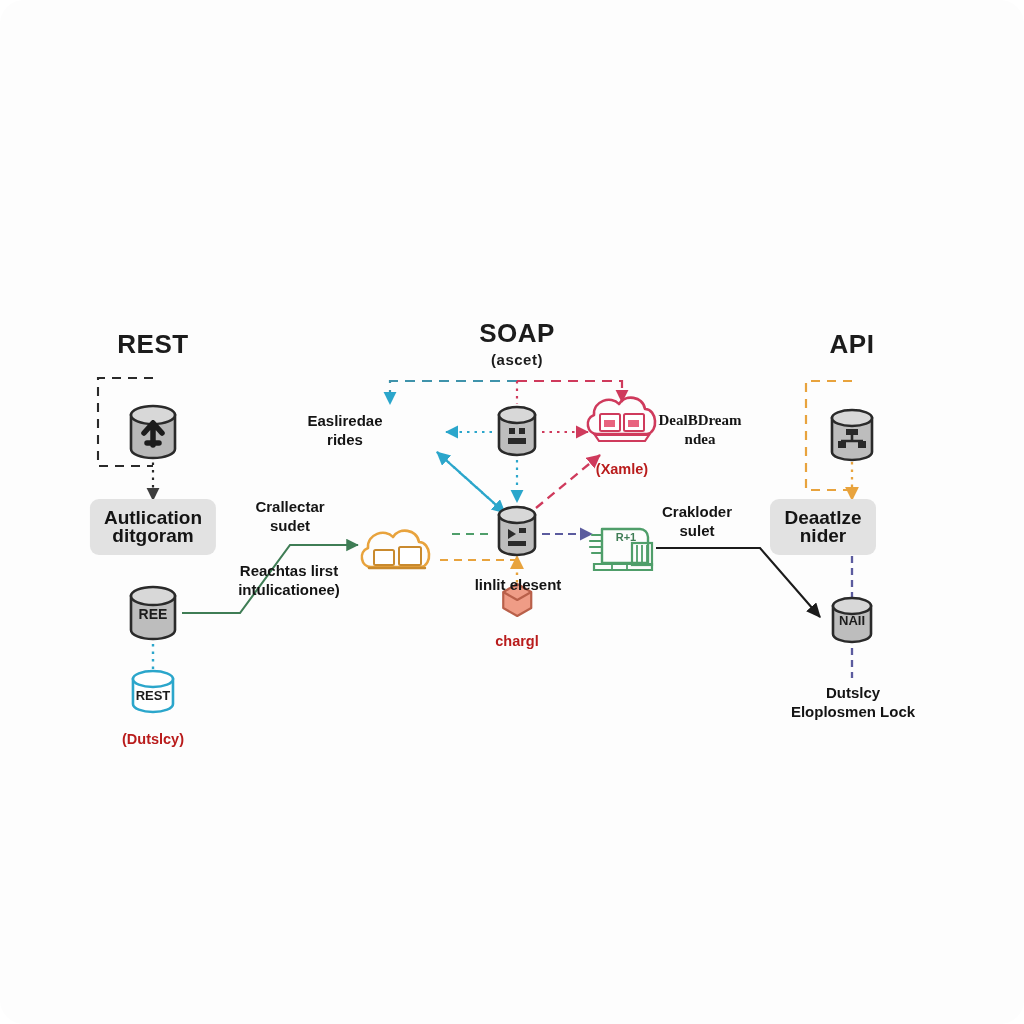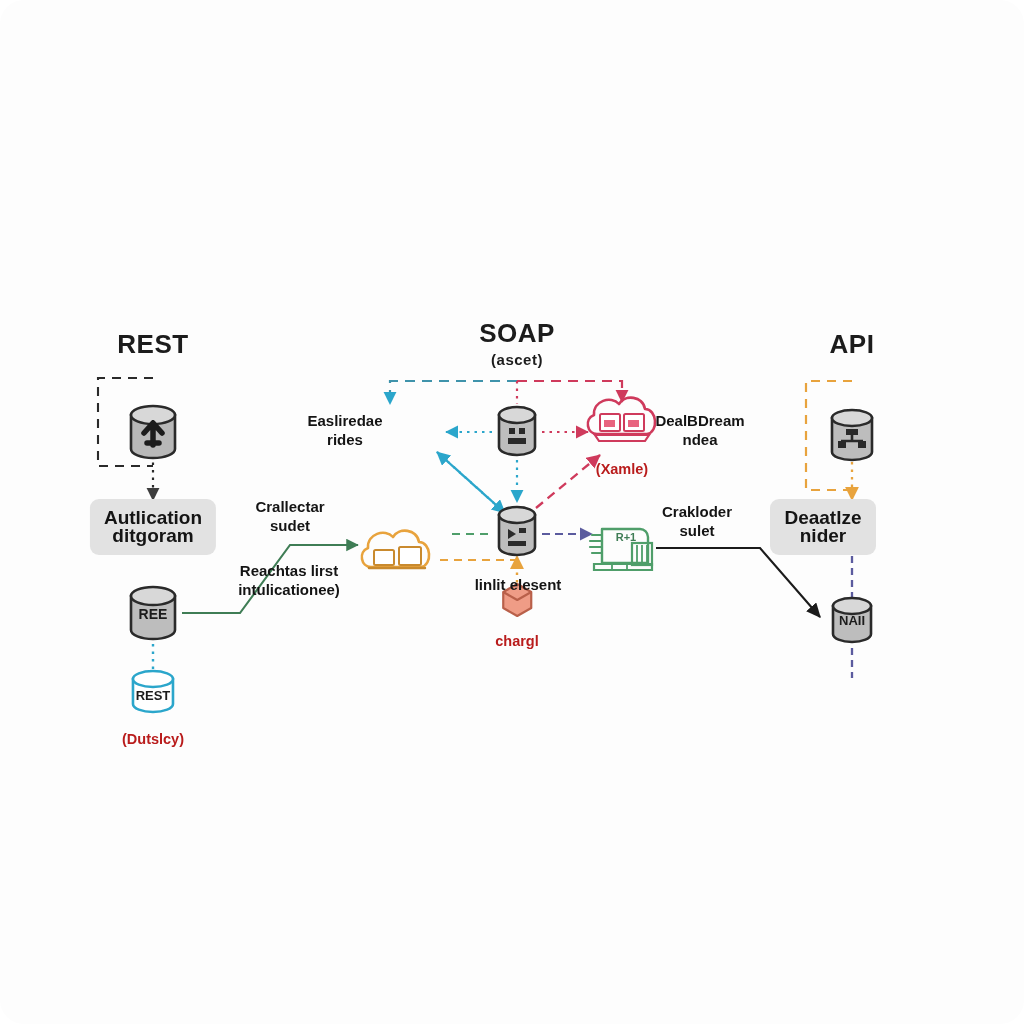--- a/index.html
+++ b/index.html
@@ -234,22 +234,24 @@
 
   <div class="cap" style="left:297px;top:430px;margin-left:48px;">Easliredae
 rides</div>
 
   <div class="cap" style="left:290px;top:516px;">Crallectar
 sudet</div>
 
   <div class="cap" style="left:289px;top:580px;">Reachtas lirst
 intulicationee)</div>
 
-  <div class="cap" style="left:700px;top:430px;">DealBDream
+  <div class="cap" style="left:700px;top:430px;font-family:Liberation Serif, serif;">DealBDream
 ndea</div>
 
   <div class="cap" style="left:697px;top:521px;">Crakloder
 sulet</div>
 
   <div class="cap" style="left:518px;top:584px;">linlit elesent</div>
 
+  <div class="cap" style="left:853px;top:702px;">Dutslcy
+Eloplosmen Lock</div>
 
 </div>
 
 </body></html>

